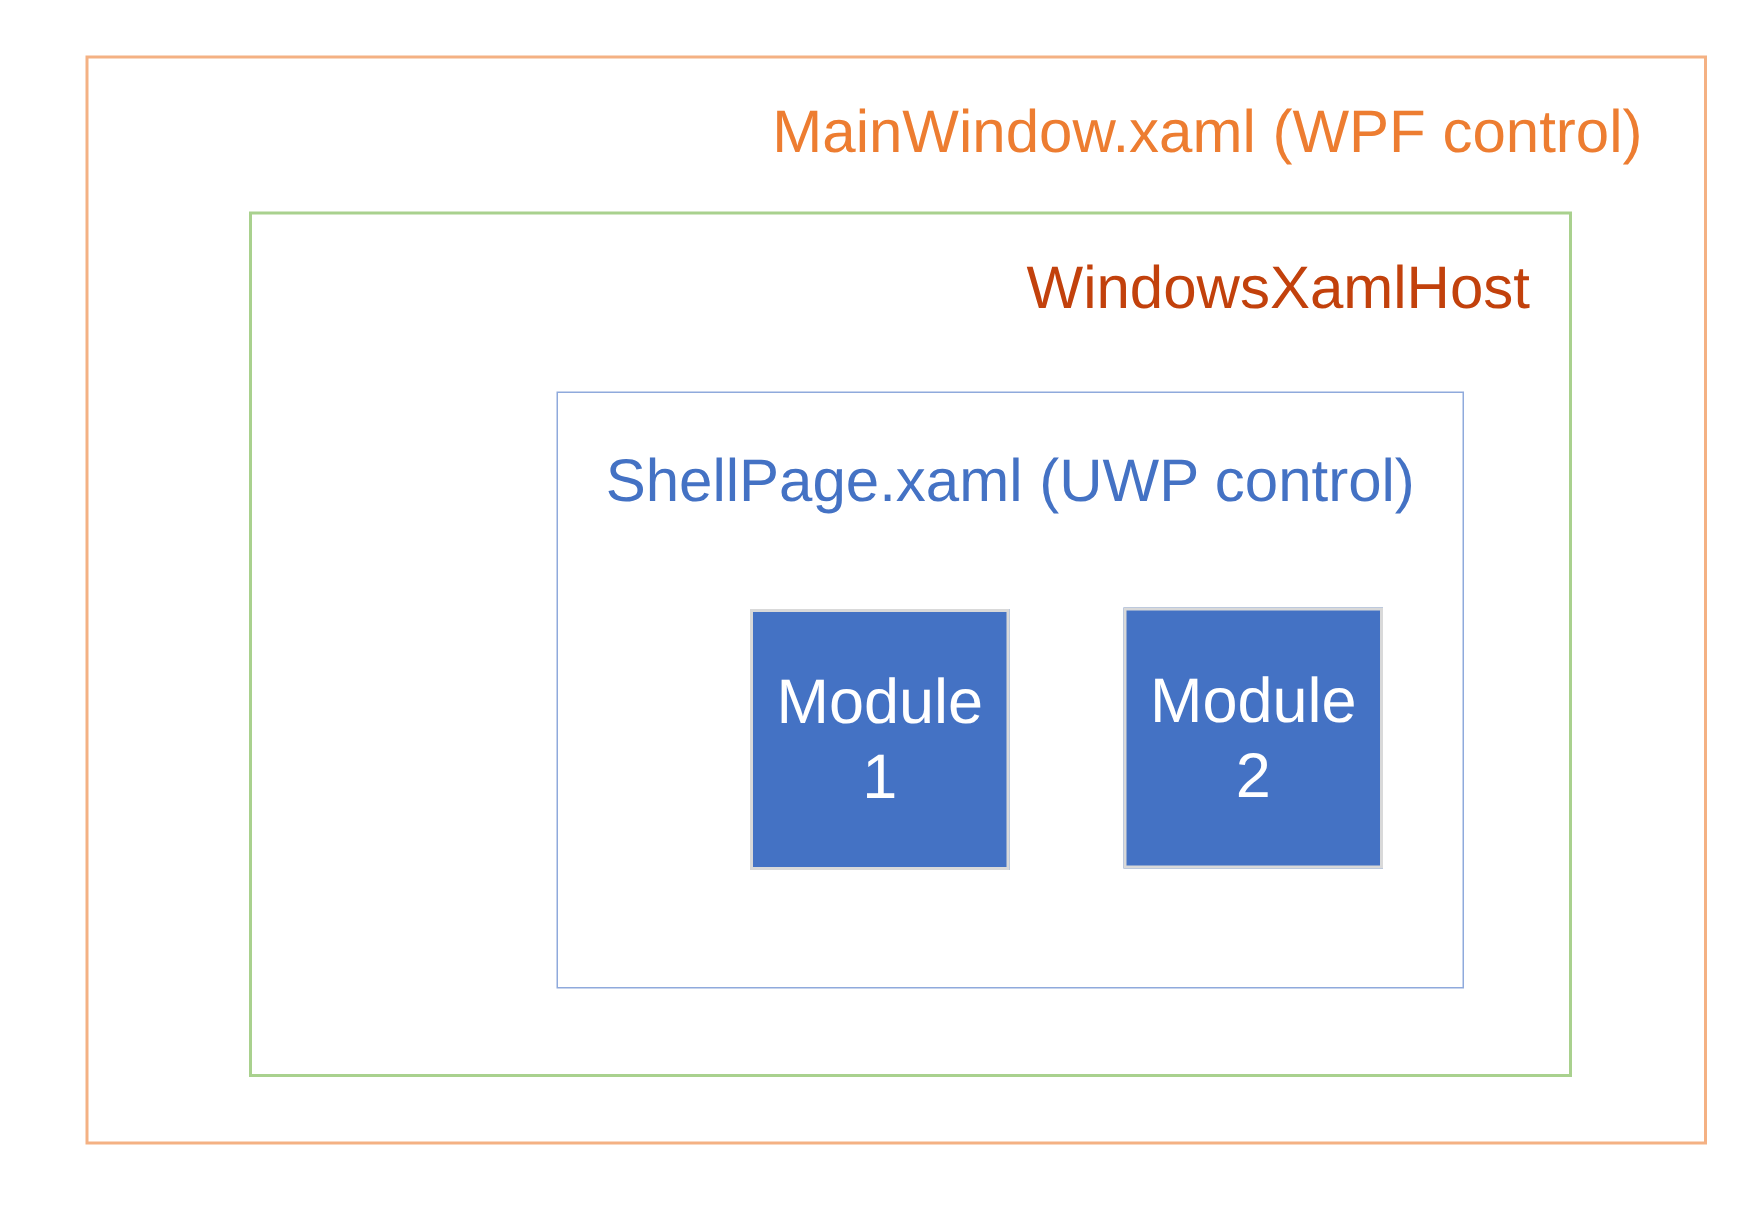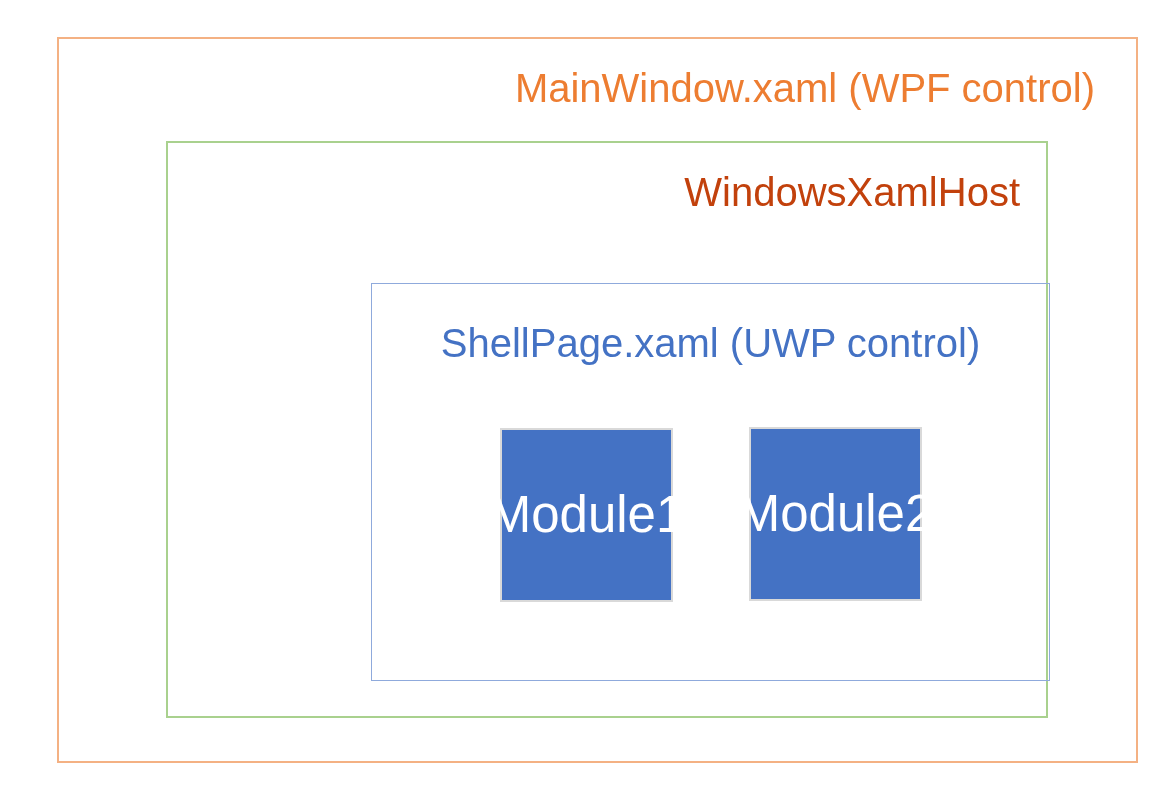--- a/index.html
+++ b/index.html
@@ -48,49 +48,48 @@
     right: 26px;
     top: 26px;
     font-size: 40px;
     line-height: 1.15;
     color: #70AD47;
     white-space: nowrap;
   }
   .shell-box {
     left: 203px;
     top: 118px;
-    width: 679px;
+    width: 605px;
     height: 398px;
     border: 1.5px solid #8FAADC;
-    margin-top: 22px;
   }
   .shell-label {
     position: absolute;
     left: 0;
     top: 36px;
     width: 100%;
     text-align: center;
     font-size: 40px;
     line-height: 1.15;
     color: #4472C4;
     white-space: nowrap;
   }
   .module-box {
     position: absolute;
     box-sizing: border-box;
     width: 173px;
     height: 174px;
     background: #4472C4;
     border: 2px solid #D9D9D9;
     display: flex;
-    flex-direction: row;
+    flex-direction: column;
     align-items: center;
     justify-content: center;
     color: #ffffff;
-    font-size: 51px;
+    font-size: 42px;
     line-height: 1.18;
     text-align: center;
   }
   .module-1 { left: 128px; top: 144px; }
   .module-2 { left: 377px; top: 143px; }
 </style>
 </head>
 <body>
 
 <div class="screen">

